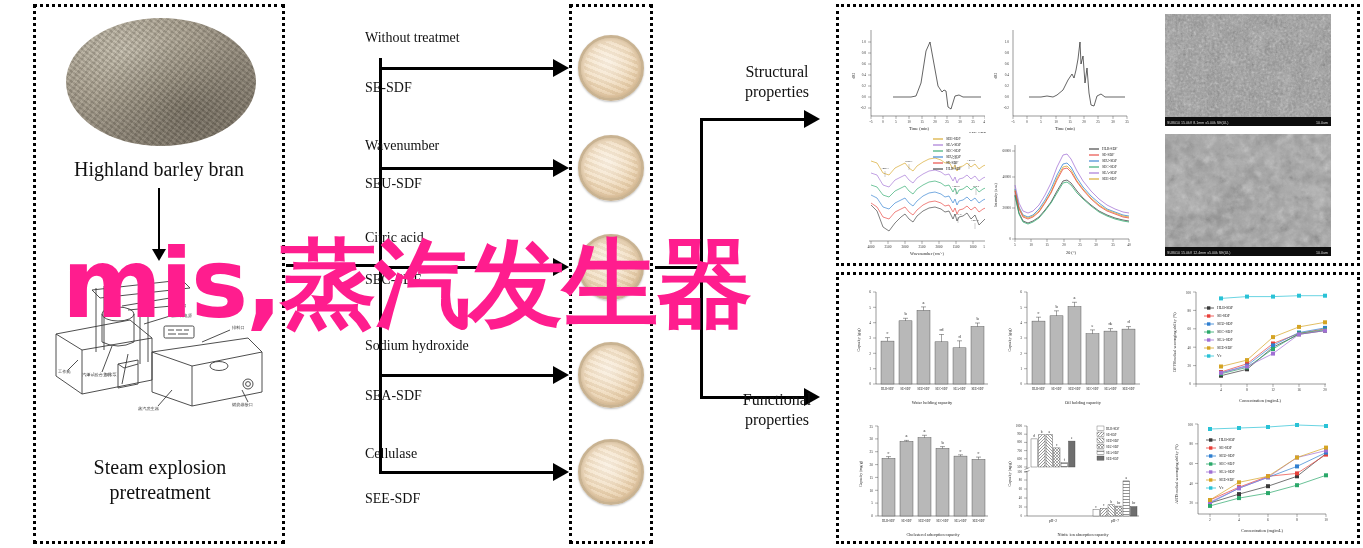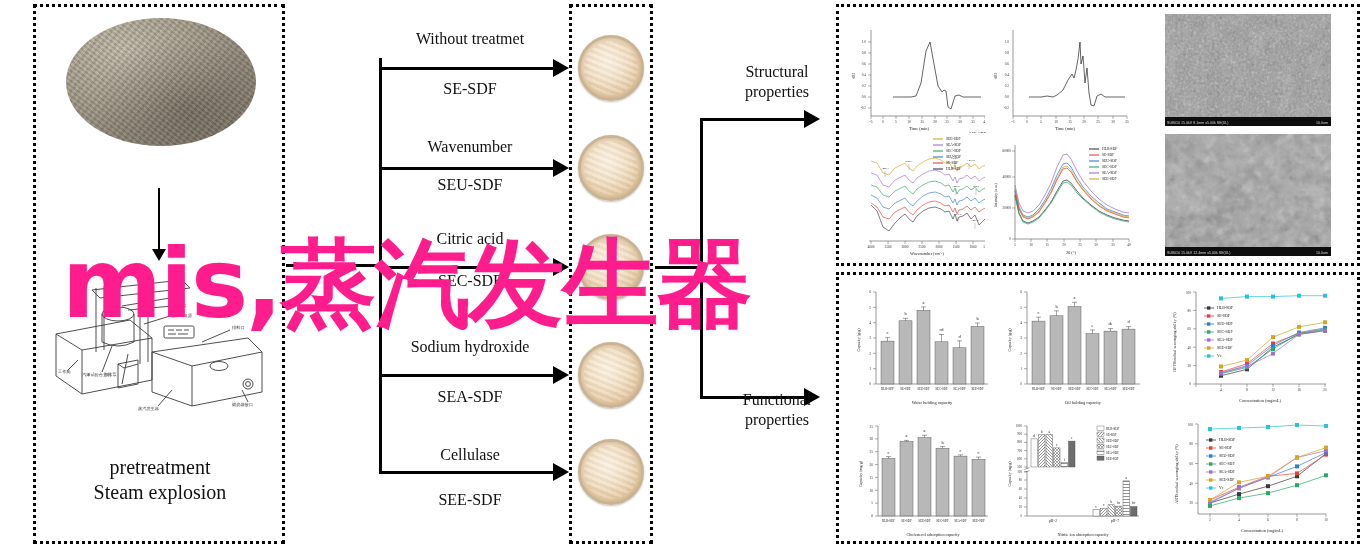--- a/index.html
+++ b/index.html
@@ -67,22 +67,22 @@
   .arrowhead {
     position: absolute;
     width: 0; height: 0;
     border-top: 9px solid transparent;
     border-bottom: 9px solid transparent;
     border-left: 16px solid #000;
   }
 
   
   .treat {
-    position: absolute; text-align: center; color: #111; width: 210px;
-    font-family: "Liberation Serif", serif; font-size: 16px;
+    position: absolute; color: #111; width: 210px;
+    font-family: "Liberation Serif", serif; font-size: 14px;
   }
 
   
   .dish {
     position: absolute; left: 578px; width: 66px; height: 66px;
     border-radius: 50%;
     background: radial-gradient(circle at 38% 32%, #f6e6cf 0%, #f0dcbf 45%, #e4c9a4 78%, #cdb08b 100%);
     border: 3px solid #c9b392;
     box-shadow: inset 0 0 6px rgba(150,120,85,.45), 0 1px 2px rgba(0,0,0,.25);
   }
@@ -120,20 +120,21 @@
   }
 </style>
 </head>
 <body>
 
 <div class="stage">
 
   <div class="dbox" id="box-source"></div>
 
   <div class="bran-img"></div>
+  <div class="cap" id="cap-bran">Highland barley bran</div>
 
   <div class="vert-arrow"></div>
 
   <svg class="machine" viewBox="0 0 216 160">
     <g fill="none" stroke="#3b3b3b" stroke-width="0.9">
 
       <path d="M100 72 L196 58 L210 72 L210 112 L140 126 L100 112 Z"></path>
       <path d="M100 72 L140 86 L210 72"></path>
       <path d="M140 86 L140 126"></path>
 
@@ -171,22 +172,22 @@
       <text x="180" y="49">排料口</text>
       <text x="6" y="93">工作舱</text>
       <text x="30" y="96">汽爆试验台主机</text>
       <text x="52" y="96">加水泵</text>
       <text x="86" y="130">蒸汽发生器</text>
       <text x="180" y="126">燃烧器接口</text>
     </g>
   </svg>
 
   <div class="cap" id="cap-steam">
+    <div>Steam explosion</div>
     <div>pretreatment</div>
-    <div>Steam explosion</div>
   </div>
 
   <div class="hline" style="left:286px; top:264px; width:95px;"></div>
 
   <div class="vline" style="left:379px; top:58px; height:415px;"></div>
 
   <div class="hline" style="left:379px; top:67px; width:178px;"></div>
   <div class="arrowhead" style="left:553px; top:59px;"></div>
   <div class="treat" style="left:365px; top:30px;">Without treatmet</div>
   <div class="treat" style="left:365px; top:80px;">SE-SDF</div>

